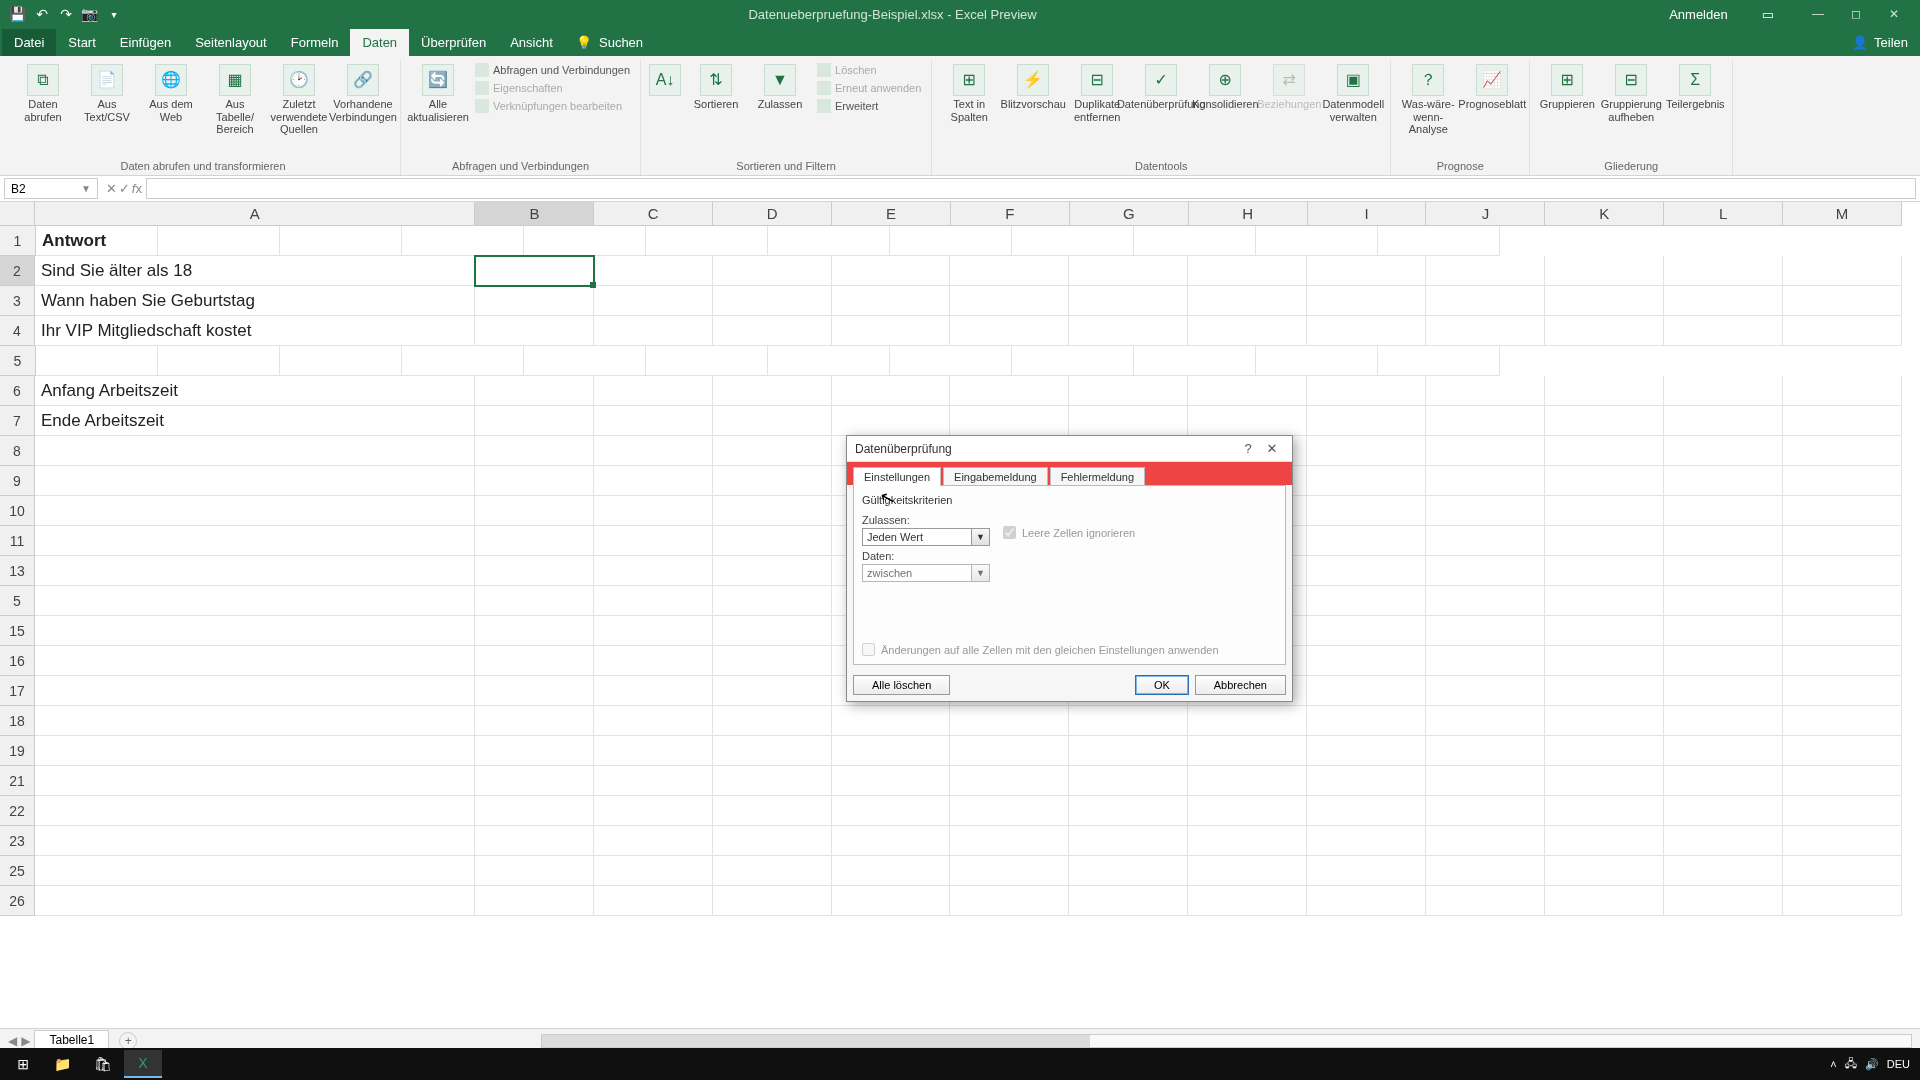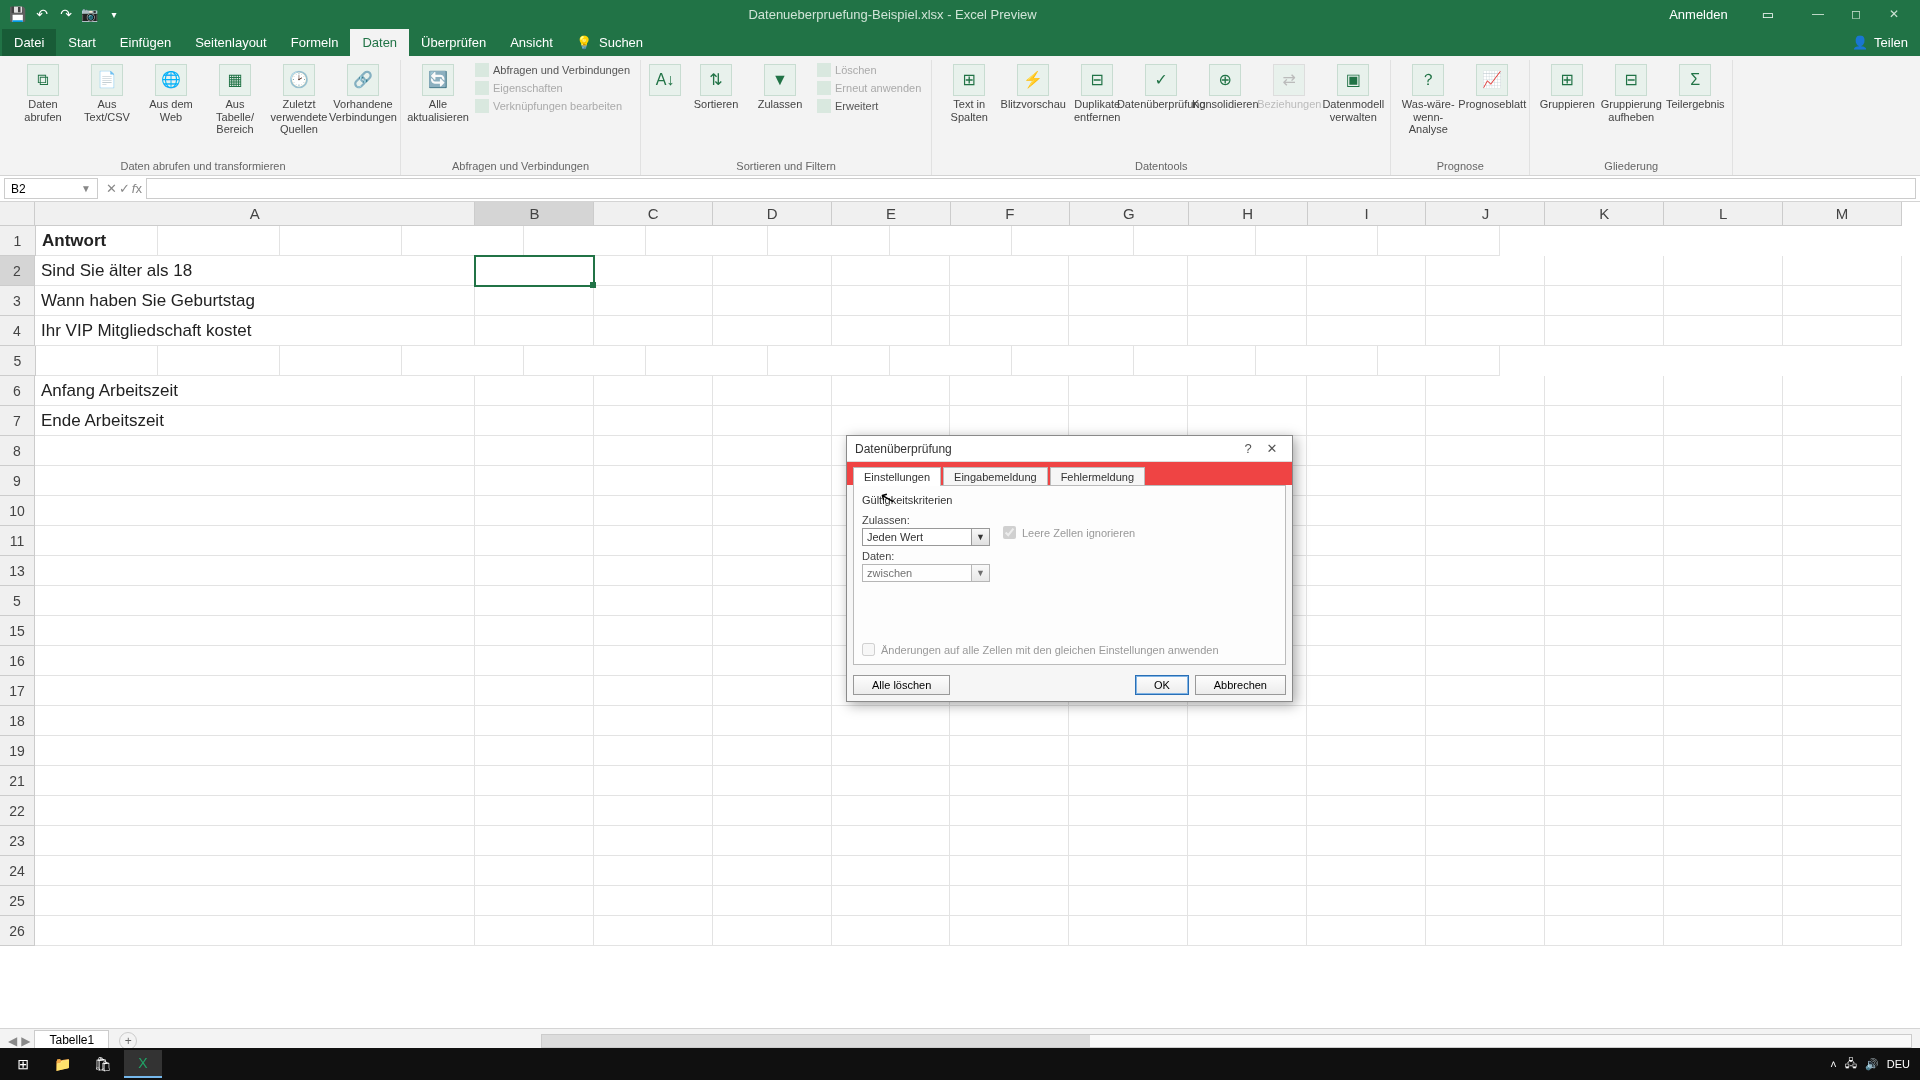--- a/index.html
+++ b/index.html
@@ -655,36 +655,20 @@
         <div class="cell" style="width: 122px;"></div>
         <div class="cell" style="width: 122px;"></div>
         <div class="cell" style="width: 122px;"></div>
         <div class="cell" style="width: 122px;"></div>
         <div class="cell" style="width: 122px;"></div>
         <div class="cell" style="width: 122px;"></div>
         <div class="cell" style="width: 122px;"></div>
         <div class="cell" style="width: 122px;"></div>
       </div>
       <div class="row">
-        <div class="rowhead">24</div>
-        <div class="cell" style="width: 452px;"></div>
-        <div class="cell" style="width: 122px;"></div>
-        <div class="cell" style="width: 122px;"></div>
-        <div class="cell" style="width: 122px;"></div>
-        <div class="cell" style="width: 122px;"></div>
-        <div class="cell" style="width: 122px;"></div>
-        <div class="cell" style="width: 122px;"></div>
-        <div class="cell" style="width: 122px;"></div>
-        <div class="cell" style="width: 122px;"></div>
-        <div class="cell" style="width: 122px;"></div>
-        <div class="cell" style="width: 122px;"></div>
-        <div class="cell" style="width: 122px;"></div>
-        <div class="cell" style="width: 122px;"></div>
-      </div>
-      <div class="row">
         <div class="rowhead">25</div>
         <div class="cell" style="width: 452px;"></div>
         <div class="cell" style="width: 122px;"></div>
         <div class="cell" style="width: 122px;"></div>
         <div class="cell" style="width: 122px;"></div>
         <div class="cell" style="width: 122px;"></div>
         <div class="cell" style="width: 122px;"></div>
         <div class="cell" style="width: 122px;"></div>
         <div class="cell" style="width: 122px;"></div>
         <div class="cell" style="width: 122px;"></div>

